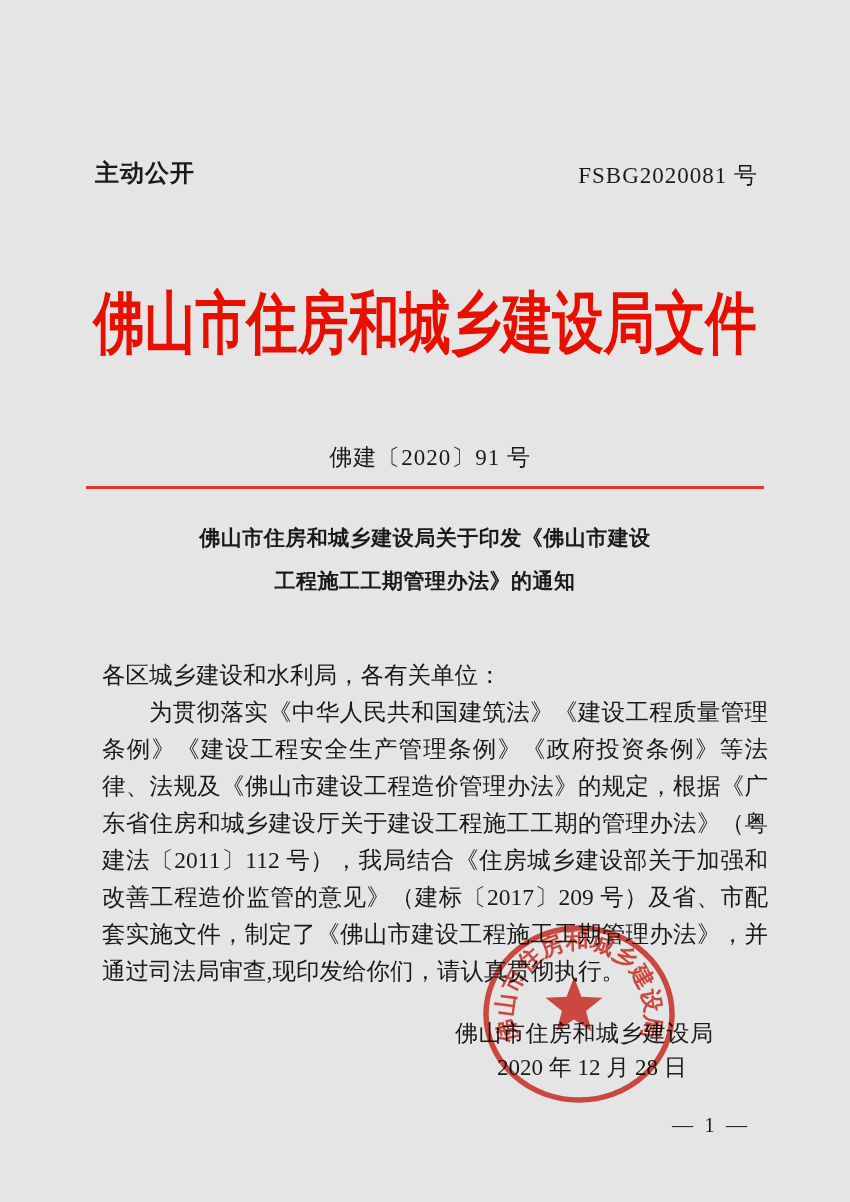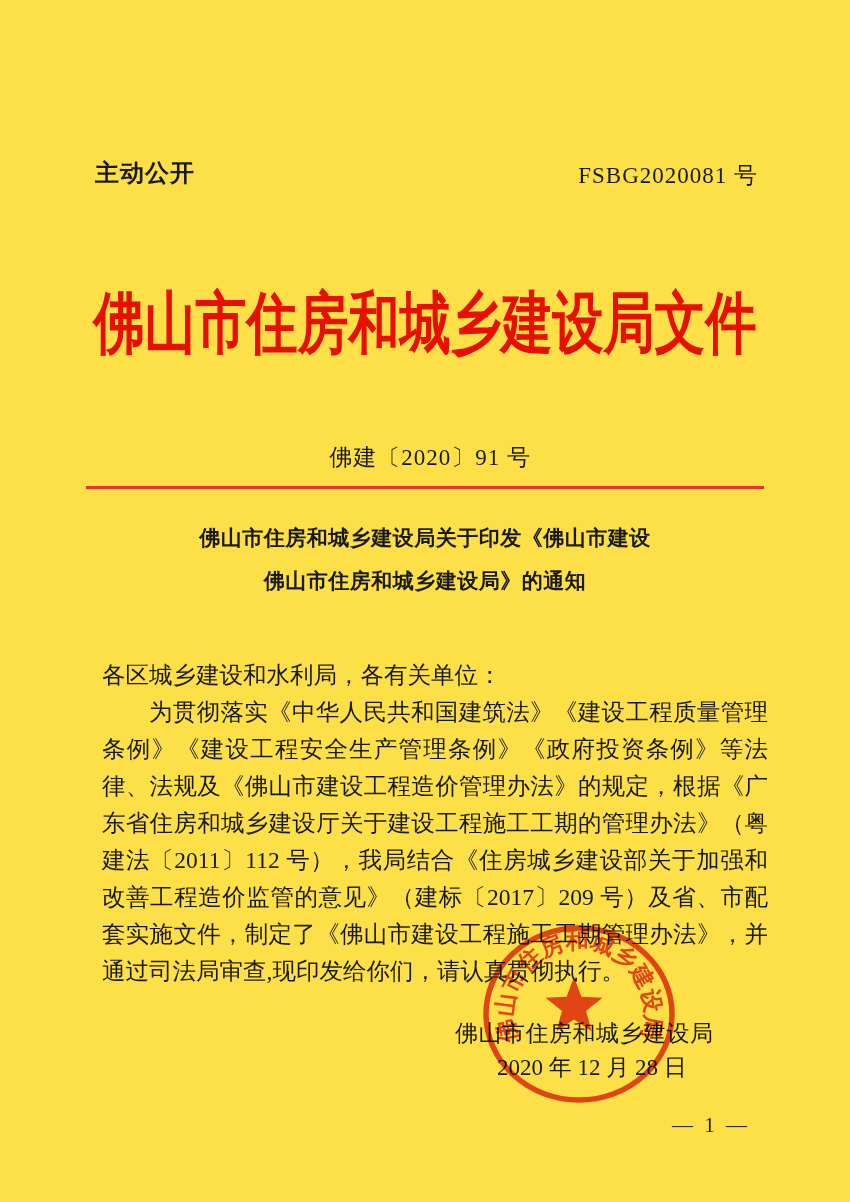--- a/index.html
+++ b/index.html
@@ -1,20 +1,20 @@
 <!DOCTYPE html>
 <html><head>
 <meta charset="utf-8">
 <style>
   html, body { margin: 0; padding: 0; background: #ffffff; }
   .page {
     position: relative;
     width: 850px;
     height: 1202px;
-    background: #fde047;
+    background: #e5e5e5;
     overflow: hidden;
     font-family: "Liberation Serif", "DejaVu Serif", serif;
     color: #1a1a1a;
   }
   .header-left {
     position: absolute;
     left: 95px; top: 157px;
     font-size: 24px;
     letter-spacing: 1px;
     font-family: "Liberation Sans", "DejaVu Sans", sans-serif;
@@ -117,21 +117,21 @@
   <div class="header-right">FSBG2020081 号</div>
 
   <div class="banner-title">佛山市住房和城乡建设局文件</div>
 
   <div class="doc-number">佛建〔2020〕91 号</div>
 
   <div class="red-rule"></div>
 
   <div class="notice-title">
     <div>佛山市住房和城乡建设局关于印发《佛山市建设</div>
-    <div>佛山市住房和城乡建设局》的通知</div>
+    <div>工程施工工期管理办法》的通知</div>
   </div>
 
   <div class="body-block">
     <p class="salutation">各区城乡建设和水利局，各有关单位：</p>
     <p>为贯彻落实《中华人民共和国建筑法》《建设工程质量管理条例》《建设工程安全生产管理条例》《政府投资条例》等法律、法规及《佛山市建设工程造价管理办法》的规定，根据《广东省住房和城乡建设厅关于建设工程施工工期的管理办法》（粤建法〔2011〕112 号），我局结合《住房城乡建设部关于加强和改善工程造价监管的意见》（建标〔2017〕209 号）及省、市配套实施文件，制定了《佛山市建设工程施工工期管理办法》，并通过司法局审查,现印发给你们，请认真贯彻执行。</p>
   </div>
 
   <div class="signature">佛山市住房和城乡建设局</div>
   <div class="sign-date">2020 年 12 月 28 日</div>
 

